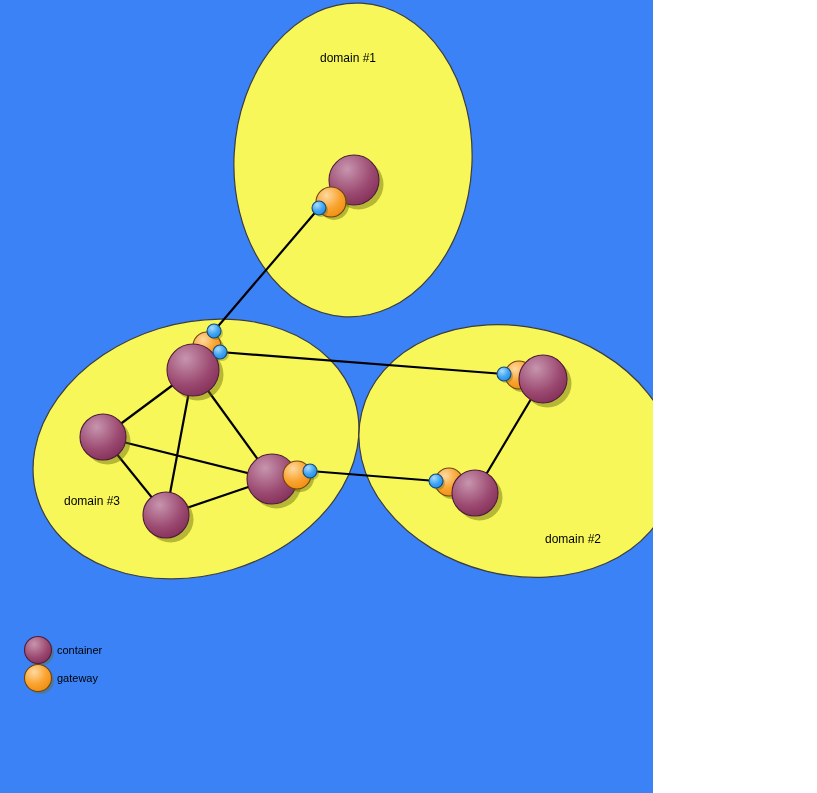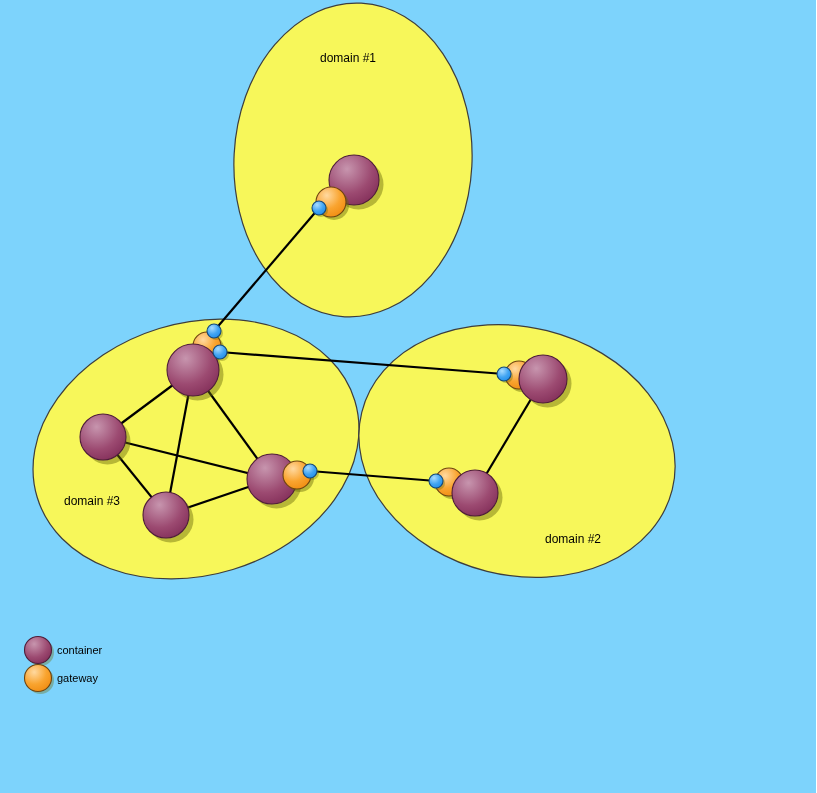--- a/index.html
+++ b/index.html
@@ -3,23 +3,23 @@
 <meta charset="utf-8">
 <style>
   html, body {
     margin: 0;
     padding: 0;
     background: #ffffff;
     font-family: "Liberation Sans", sans-serif;
   }
   .canvas {
     position: relative;
-    width: 816px;
+    width: 653px;
     height: 793px;
-    background: #7dd3fc;
+    background: #3b82f6;
     overflow: hidden;
   }
   svg { display: block; }
   .domain-label {
     font-family: "Liberation Sans", sans-serif;
     font-size: 12px;
     fill: #000000;
   }
   .legend-label {
     font-family: "Liberation Sans", sans-serif;

